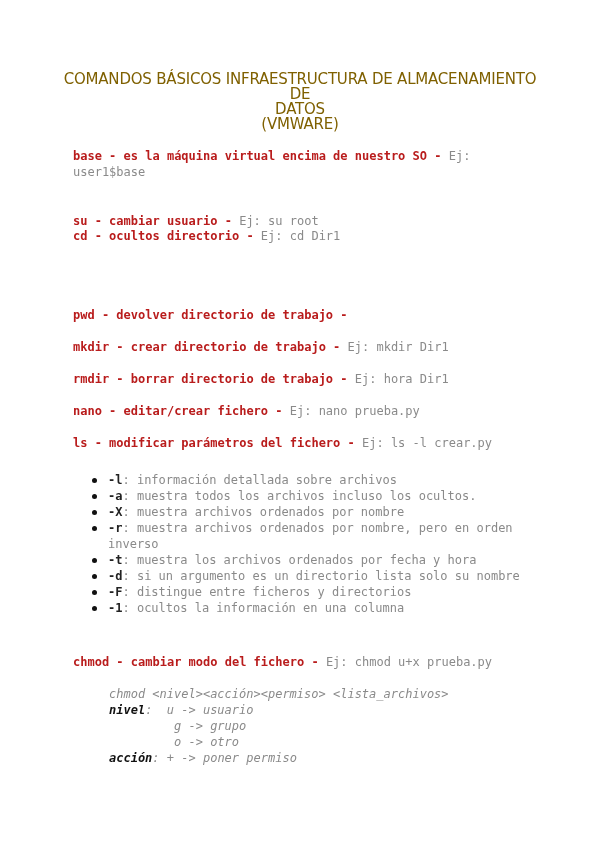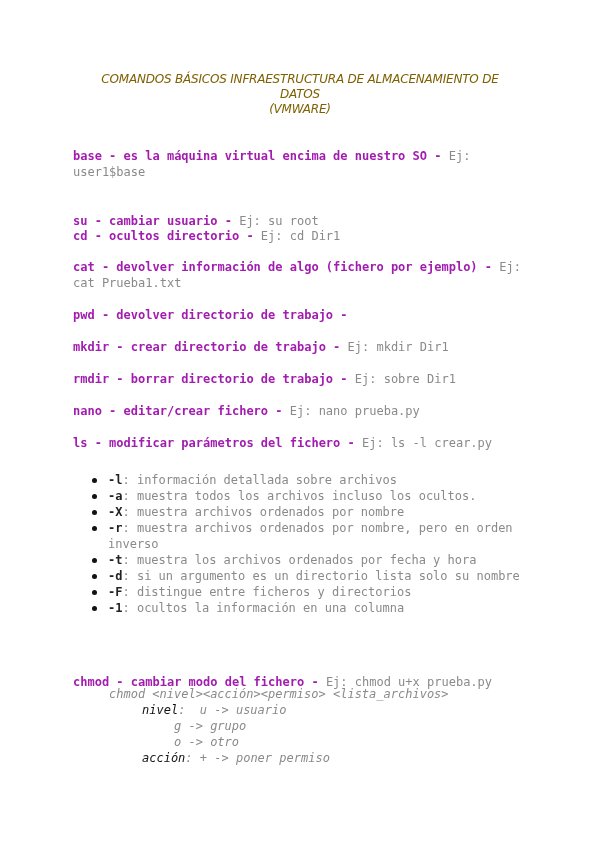--- a/index.html
+++ b/index.html
@@ -1,48 +1,47 @@
 <!DOCTYPE html>
 <html><head>
   <meta charset="utf-8">
   <style>
     html, body { margin: 0; padding: 0; background: #ffffff; }
     body { width: 600px; height: 848px; position: relative; overflow: hidden; }
     .page { position: absolute; left: 0; top: 0; width: 600px; height: 848px; }
     .title {
       position: absolute; left: 60px; width: 480px; top: 72px;
       text-align: center; color: #7f6000;
-      font-family: "DejaVu Sans", sans-serif; font-size: 12px; line-height: 15px;
+      font-family: "DejaVu Sans", sans-serif; font-size: 15px; line-height: 15px;
       letter-spacing: -0.2px;
-      font-style: italic;
     }
     .entry {
       position: absolute; left: 73px; width: 460px;
       font-family: "DejaVu Sans Mono", monospace; font-size: 12px; line-height: 16px;
       color: #000;
     }
-    .entry .cmd { font-weight: bold; color: #a21caf; }
+    .entry .cmd { font-weight: bold; color: #b91c1c; }
     .entry .ex { color: #8a8a8a; font-weight: normal; }
     .bullets {
       position: absolute; left: 90px; top: 472px; width: 440px;
       font-family: "DejaVu Sans Mono", monospace; font-size: 12px; line-height: 16px;
       list-style: none; margin: 0; padding: 0;
     }
     .bullets li { position: relative; padding-left: 18px; color: #8a8a8a; }
     .bullets li .dot {
       position: absolute; left: 2px; top: 6px; width: 5px; height: 5px; border-radius: 50%; background: #111;
     }
     .bullets li .flag { font-weight: bold; color: #222; }
     .syntax {
       position: absolute; left: 109px; top: 686px; width: 420px;
       font-family: "DejaVu Sans Mono", monospace; font-size: 12px; line-height: 16px;
       font-style: italic; color: #8a8a8a;
     }
     .syntax .row { white-space: pre; height: 16px; }
-    .syntax .lbl { font-weight: normal; color: #111; margin-left: 33px; }
+    .syntax .lbl { font-weight: bold; color: #111; }
   </style>
 </head>
 <body>
 
 <div class="page">
 
   <div class="title">
     <div>COMANDOS BÁSICOS INFRAESTRUCTURA DE ALMACENAMIENTO DE</div>
     <div>DATOS</div>
     <div>(VMWARE)</div>
@@ -50,51 +49,48 @@
 
   <div class="entry" style="top:148px;">
     <span class="cmd">base - es la máquina virtual encima de nuestro SO - </span><span class="ex">Ej: user1$base</span>
   </div>
   <div class="entry" style="top:213px;">
     <span class="cmd">su - cambiar usuario - </span><span class="ex">Ej: su root</span>
   </div>
   <div class="entry" style="top:228px;">
     <span class="cmd">cd - ocultos directorio - </span><span class="ex">Ej: cd Dir1</span>
   </div>
-  <div class="entry" style="top:259px;">
-    <span class="cmd">cat - devolver información de algo (fichero por ejemplo) - </span><span class="ex">Ej: cat Prueba1.txt</span>
-  </div>
   <div class="entry" style="top:307px;">
     <span class="cmd">pwd - devolver directorio de trabajo -</span><span class="ex"></span>
   </div>
   <div class="entry" style="top:339px;">
     <span class="cmd">mkdir - crear directorio de trabajo - </span><span class="ex">Ej: mkdir Dir1</span>
   </div>
   <div class="entry" style="top:371px;">
-    <span class="cmd">rmdir - borrar directorio de trabajo - </span><span class="ex">Ej: sobre Dir1</span>
+    <span class="cmd">rmdir - borrar directorio de trabajo - </span><span class="ex">Ej: hora Dir1</span>
   </div>
   <div class="entry" style="top:403px;">
     <span class="cmd">nano - editar/crear fichero - </span><span class="ex">Ej: nano prueba.py</span>
   </div>
   <div class="entry" style="top:435px;">
     <span class="cmd">ls - modificar parámetros del fichero - </span><span class="ex">Ej: ls -l crear.py</span>
   </div>
 
   <ul class="bullets">
     <li><span class="dot"></span><span class="flag">-l</span><span>: información detallada sobre archivos</span></li>
     <li><span class="dot"></span><span class="flag">-a</span><span>: muestra todos los archivos incluso los ocultos.</span></li>
     <li><span class="dot"></span><span class="flag">-X</span><span>: muestra archivos ordenados por nombre</span></li>
     <li><span class="dot"></span><span class="flag">-r</span><span>: muestra archivos ordenados por nombre, pero en orden inverso</span></li>
     <li><span class="dot"></span><span class="flag">-t</span><span>: muestra los archivos ordenados por fecha y hora</span></li>
     <li><span class="dot"></span><span class="flag">-d</span><span>: si un argumento es un directorio lista solo su nombre</span></li>
     <li><span class="dot"></span><span class="flag">-F</span><span>: distingue entre ficheros y directorios</span></li>
     <li><span class="dot"></span><span class="flag">-1</span><span>: ocultos la información en una columna</span></li>
   </ul>
 
-  <div class="entry" style="top:654px;margin-top:20px;">
+  <div class="entry" style="top:654px;">
     <span class="cmd">chmod - cambiar modo del fichero - </span><span class="ex">Ej: chmod u+x prueba.py</span>
   </div>
 
   <div class="syntax">
     <div class="row">chmod &lt;nivel&gt;&lt;acción&gt;&lt;permiso&gt; &lt;lista_archivos&gt;</div>
     <div class="row"><span class="lbl">nivel</span><span>:  u -&gt; usuario</span></div>
     <div class="row">         g -&gt; grupo</div>
     <div class="row">         o -&gt; otro</div>
     <div class="row"><span class="lbl">acción</span><span>: + -&gt; poner permiso</span></div>
   </div>

